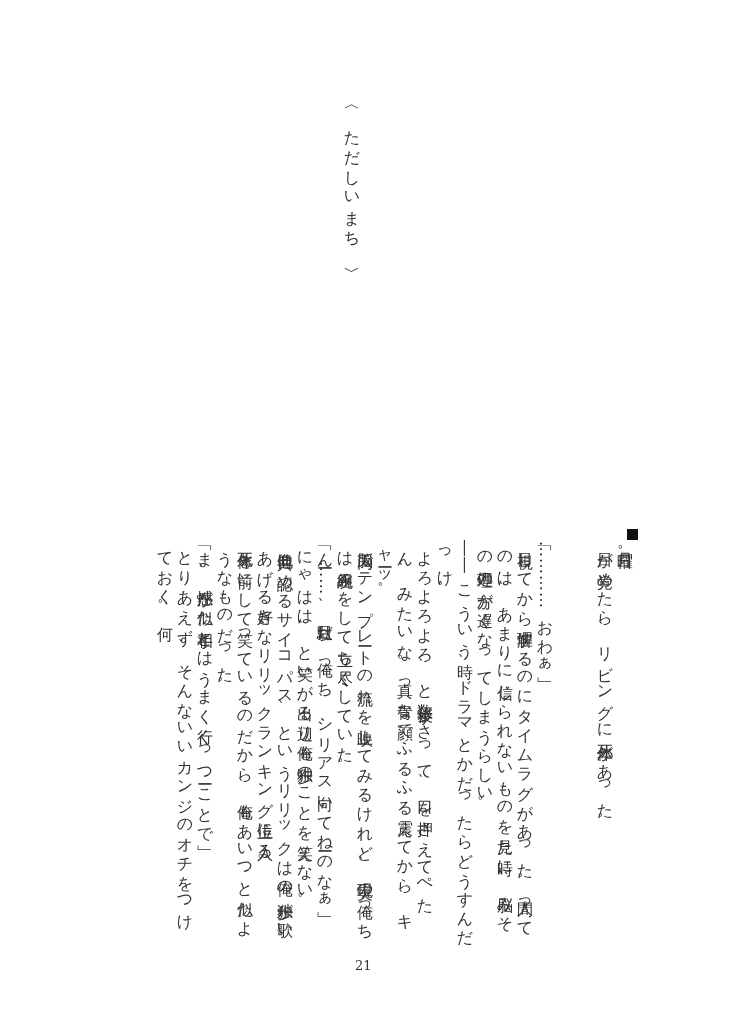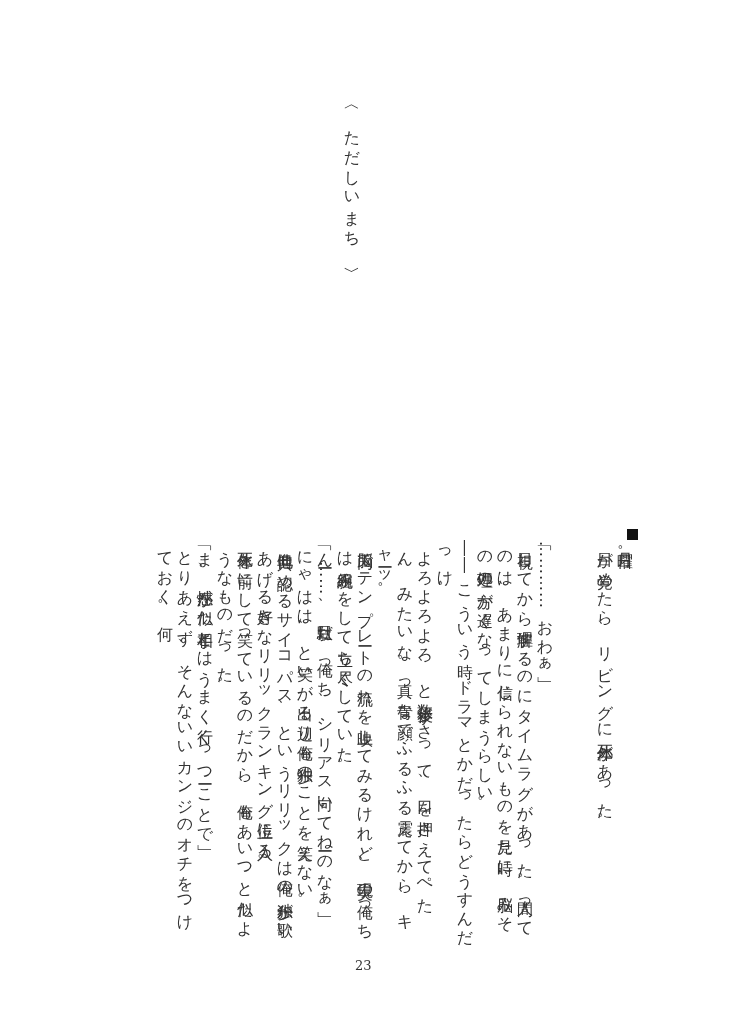--- a/index.html
+++ b/index.html
@@ -51,13 +51,13 @@
   <p>よろよろよろ、と数歩後ずさって、口を押さえてぺたん、みたいな。真っ青な顔でふるふる震えてから、キャーッ。</p>
   <p>脳内でテンプレートの流れを上映してみるけれど、現実の俺っちは腕組みをして立ち尽くしていた。</p>
   <p>「んー……、駄目だ。俺っち、シリアス向いてねーのなぁ」</p>
   <p>にゃはは、と笑いが出る辺り俺も独歩のことを笑えない。</p>
   <p>自他共に認めるサイコパス、というリリックは俺の独歩が歌いあげる好きなリリックランキング上位に入る。</p>
   <p>死体を前にして笑っているのだから、俺もあいつと似たようなものだった。</p>
   <p>「ま、感性が似た相手とはうまく行くっつーことで」</p>
   <p>とりあえず、そんないいカンジのオチをつけておく。何</p>
 </div>
 
-<div class="page-number">23</div>
+<div class="page-number">21</div>
 
 </body></html>

